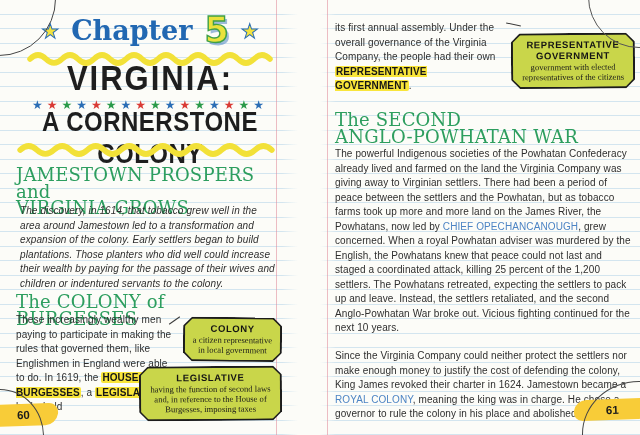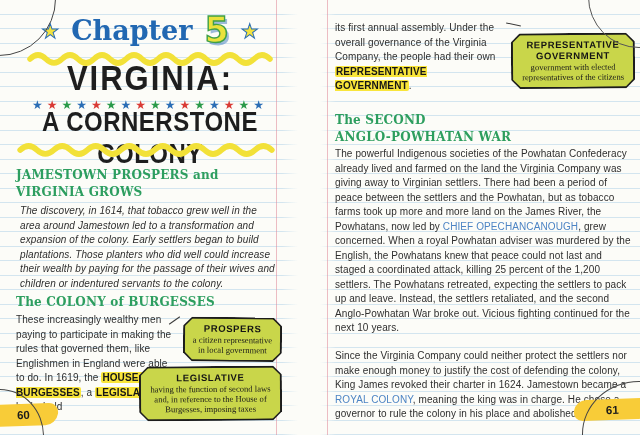--- a/index.html
+++ b/index.html
@@ -29,21 +29,21 @@
     font-weight:900;font-size:31px;color:#1e1e1e;letter-spacing:2px;transform:scaleY(1.12);}
   .star-row{position:absolute;top:99px;left:0;width:300px;text-align:center;font-size:12px;letter-spacing:4px;line-height:1;}
   .star-row span::before{content:"★";}
   .star-row span:nth-child(3n+1){color:#2a6db5;}
   .star-row span:nth-child(3n+2){color:#d93a35;}
   .star-row span:nth-child(3n){color:#2a9a4a;}
   .sub-title{position:absolute;top:110px;left:0;width:300px;text-align:center;
     font-weight:900;font-size:24px;color:#1e1e1e;letter-spacing:0.5px;transform:scaleY(1.12);}
 
   
-  .h-green{font-family:"DejaVu Serif",serif;font-weight:bold;color:#2d9e5f;font-size:12px;line-height:16.5px;letter-spacing:0.2px;}
+  .h-green{font-family:"DejaVu Serif",serif;font-weight:normal;color:#2d9e5f;font-size:18px;line-height:16.5px;letter-spacing:0.2px;}
   .body-text{font-size:10px;line-height:14.5px;letter-spacing:0.1px;color:#2e2e2e;}
   .seg-highlight{background:#f9e53a;font-weight:bold;color:#161616;padding:0 1px;border-radius:2px;}
   .seg-blue{color:#4d84c4;font-weight:normal;}
 
   .h-jamestown{position:absolute;left:16px;top:167px;width:270px;}
   .body1{position:absolute;left:20px;top:204px;width:260px;font-style:italic;}
   .h-burgesses{position:absolute;left:16px;top:294px;width:270px;}
   .body2{position:absolute;left:16px;top:313px;width:162px;}
 
   
@@ -124,21 +124,21 @@
 
   <div class="h-green h-burgesses">The COLONY of BURGESSES</div>
 
   <div class="body-text body2"><span class="seg-plain">These increasingly wealthy men paying to participate in making the rules that governed them, like Englishmen in England were able to do. In 1619, the </span><span class="seg-highlight">HOUSE OF BURGESSES</span><span class="seg-plain">, a </span><span class="seg-highlight">LEGISLATIVE</span><span class="seg-plain"> body, held</span></div>
 
   <div class="connector conn-burgess"></div>
 
   <div class="vocab box-burgess">
     <div class="vocab-outer">
         <div class="vocab-inner">
-      <div class="vocab-title">PROSPERS</div>
+      <div class="vocab-title">COLONY</div>
       <div class="vocab-def">a citizen representative in local government</div>
     </div>
       </div>
   </div>
 
   <div class="vocab box-legislative">
     <div class="vocab-outer">
         <div class="vocab-inner">
       <div class="vocab-title">LEGISLATIVE</div>
       <div class="vocab-def">having the function of second laws and, in reference to the House of Burgesses, imposing taxes</div>

